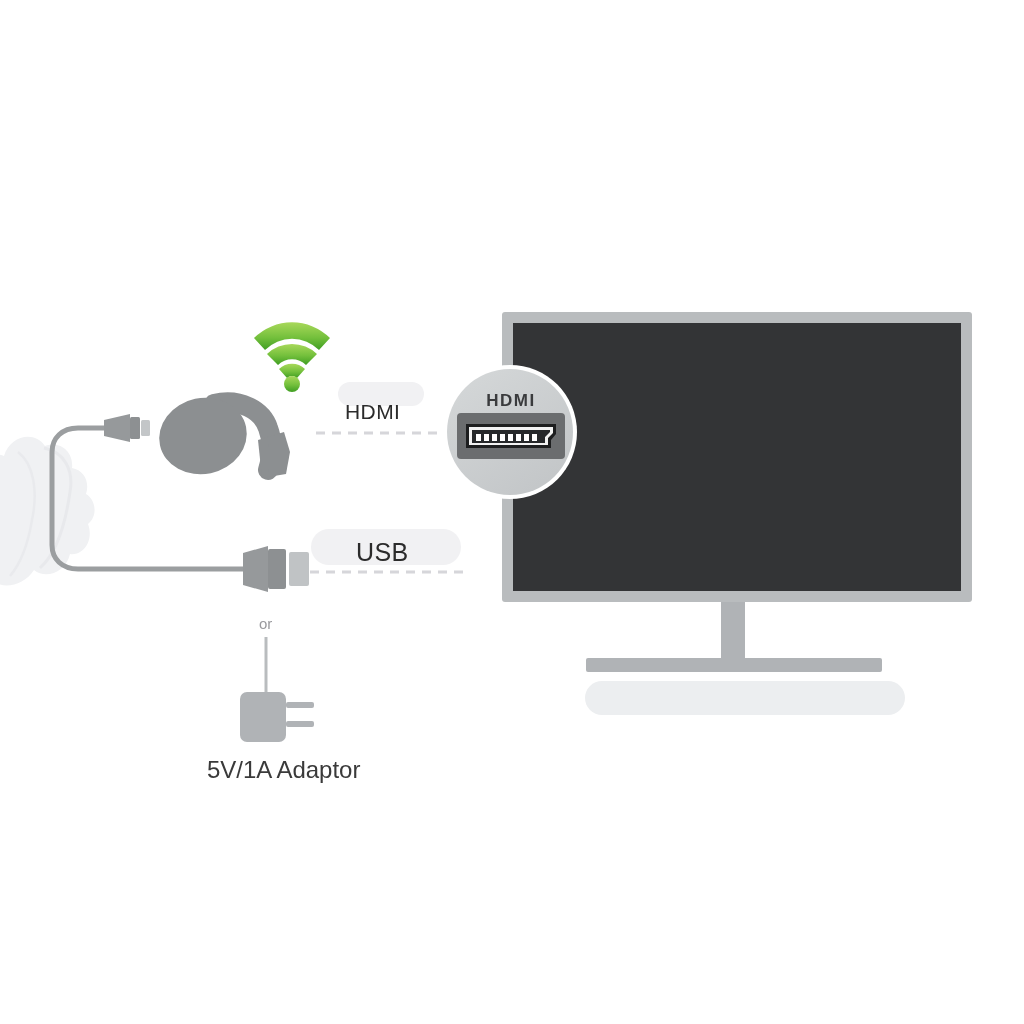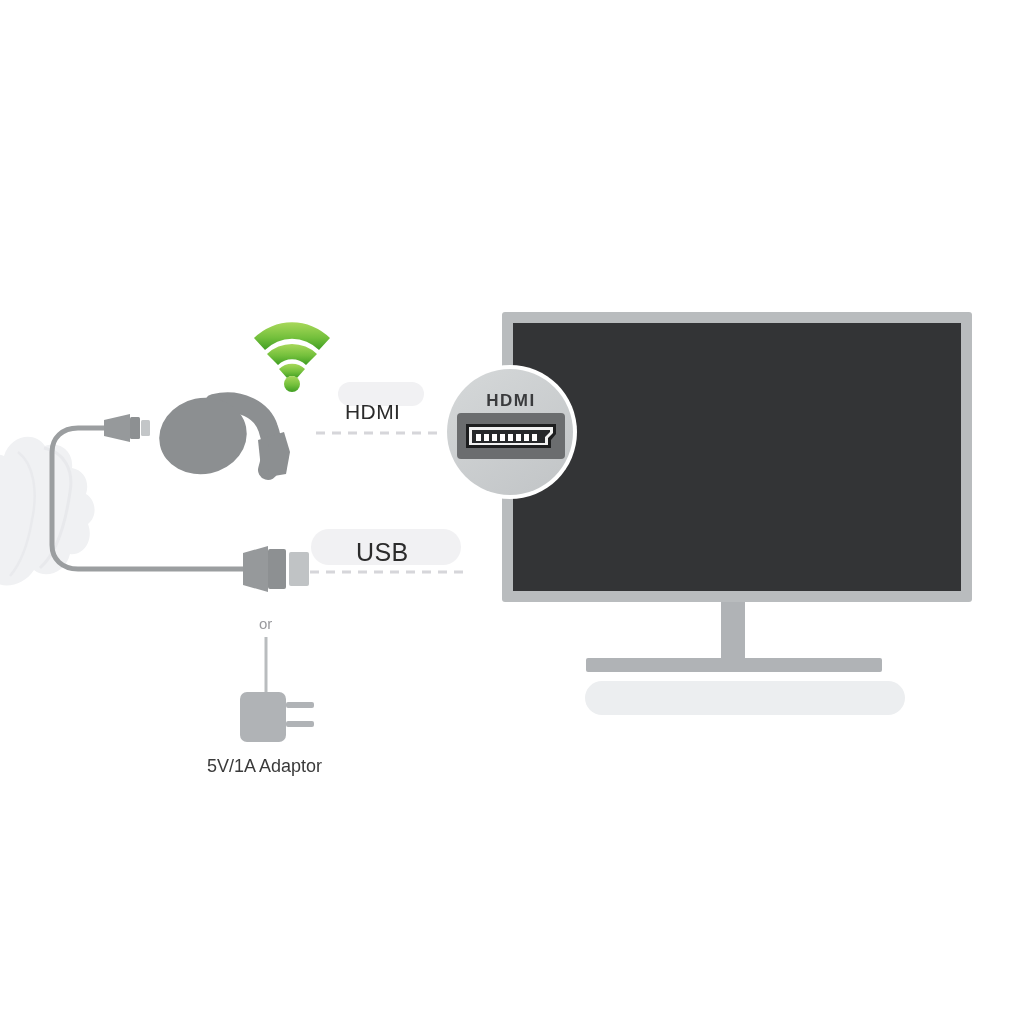--- a/index.html
+++ b/index.html
@@ -46,21 +46,21 @@
   #usb-text {
     left: 356px; top: 538px;
     font-size: 25px; letter-spacing: 0.4px;
   }
   #or-text {
     left: 259px; top: 615px;
     font-size: 15px; color: #9a9a9e;
   }
   #adaptor-text {
     left: 207px; top: 756px;
-    font-size: 18px; color: #3a3a3a;
+    font-size: 24px; color: #3a3a3a;
   }
 </style>
 </head>
 <body>
 
 <div id="stage">
 
   <svg class="layer" viewBox="0 0 1024 1024">
     <defs>
       <linearGradient id="wifiGrad" x1="0" y1="0" x2="0" y2="1">

